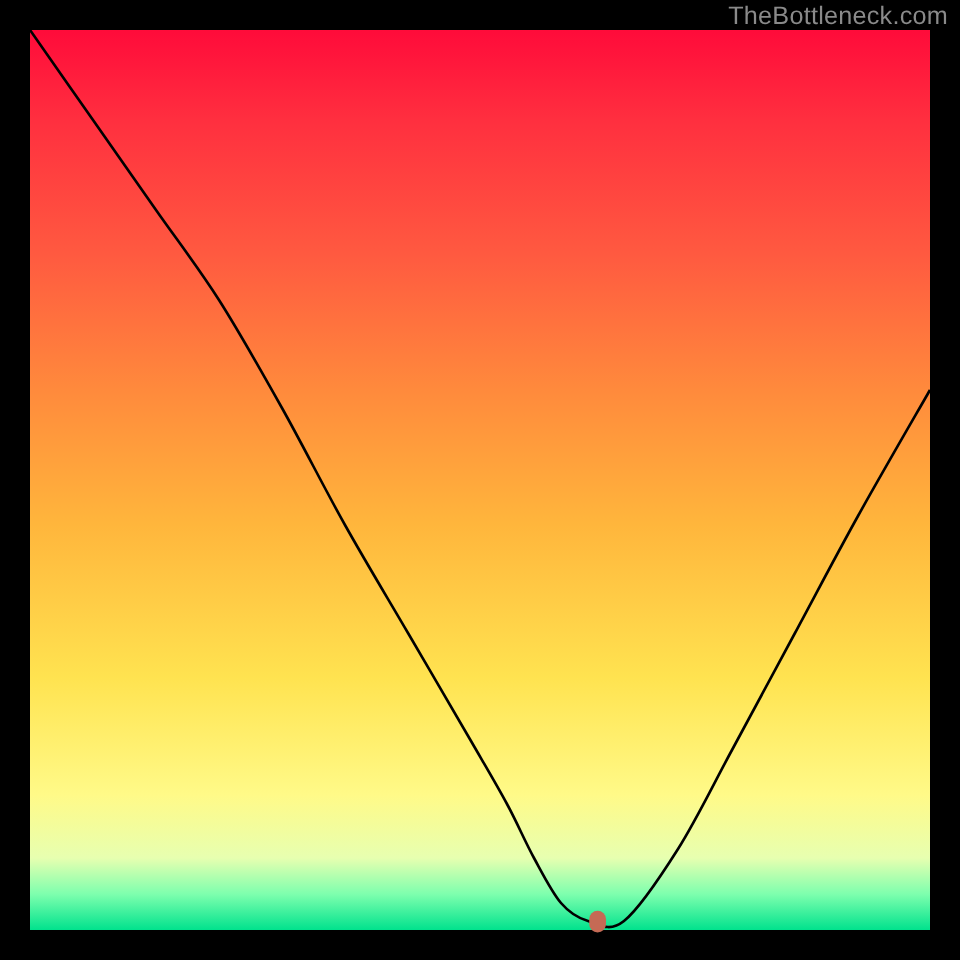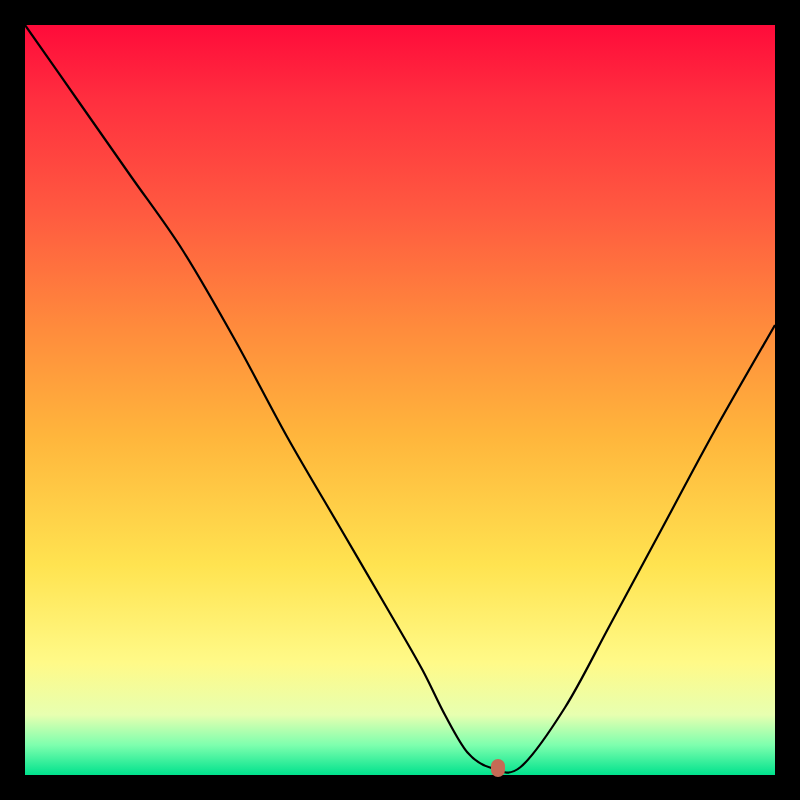--- a/index.html
+++ b/index.html
@@ -67,20 +67,21 @@
     height: 18px;
     border-radius: 7px;
     background: #c56a55;
     transform: translate(-50%, -50%);
   }
 </style>
 </head>
 <body>
 
 <div class="frame">
+  <div class="watermark">TheBottleneck.com</div>
 
   <div class="plot-area">
     <svg class="curve" viewBox="0 0 750 750" preserveAspectRatio="none">
       <path d="M 0 0 C 8.750000000000002 12.5, 35 50, 52.50000000000001 75 C 70.00000000000001 100, 87.50000000000001 125, 105.00000000000001 150 C 122.50000000000001 175, 140 197.5, 157.5 225 C 175 252.5, 192.50000000000003 283.75000000000006, 210.00000000000003 315.00000000000006 C 227.50000000000003 346.25000000000006, 245 381.25, 262.5 412.5 C 280 443.75, 297.5 472.5, 315 502.5 C 332.5 532.5, 353.75 568.75, 367.5 592.5 C 381.25 616.25, 388.75 628.75, 397.5 645 C 406.25 661.25, 412.50000000000006 676.25, 420.00000000000006 690 C 427.50000000000006 703.75, 435 718.75, 442.5 727.5 C 450 736.25, 456.25 740, 465 742.5 C 473.75 745, 482.5 752.5, 495 742.5 C 507.5 732.5, 525 706.25, 540 682.5 C 555 658.75, 568.75 630, 585 600 C 601.25 570, 620 535, 637.5 502.5 C 655 470, 671.25 438.75, 690 405 C 708.75 371.25, 740 317.5, 750 300"></path>
     </svg>
     <div class="marker" style="left: 472.5px; top: 742.5px;"></div>
   </div>
 </div>
 
 </body></html>

